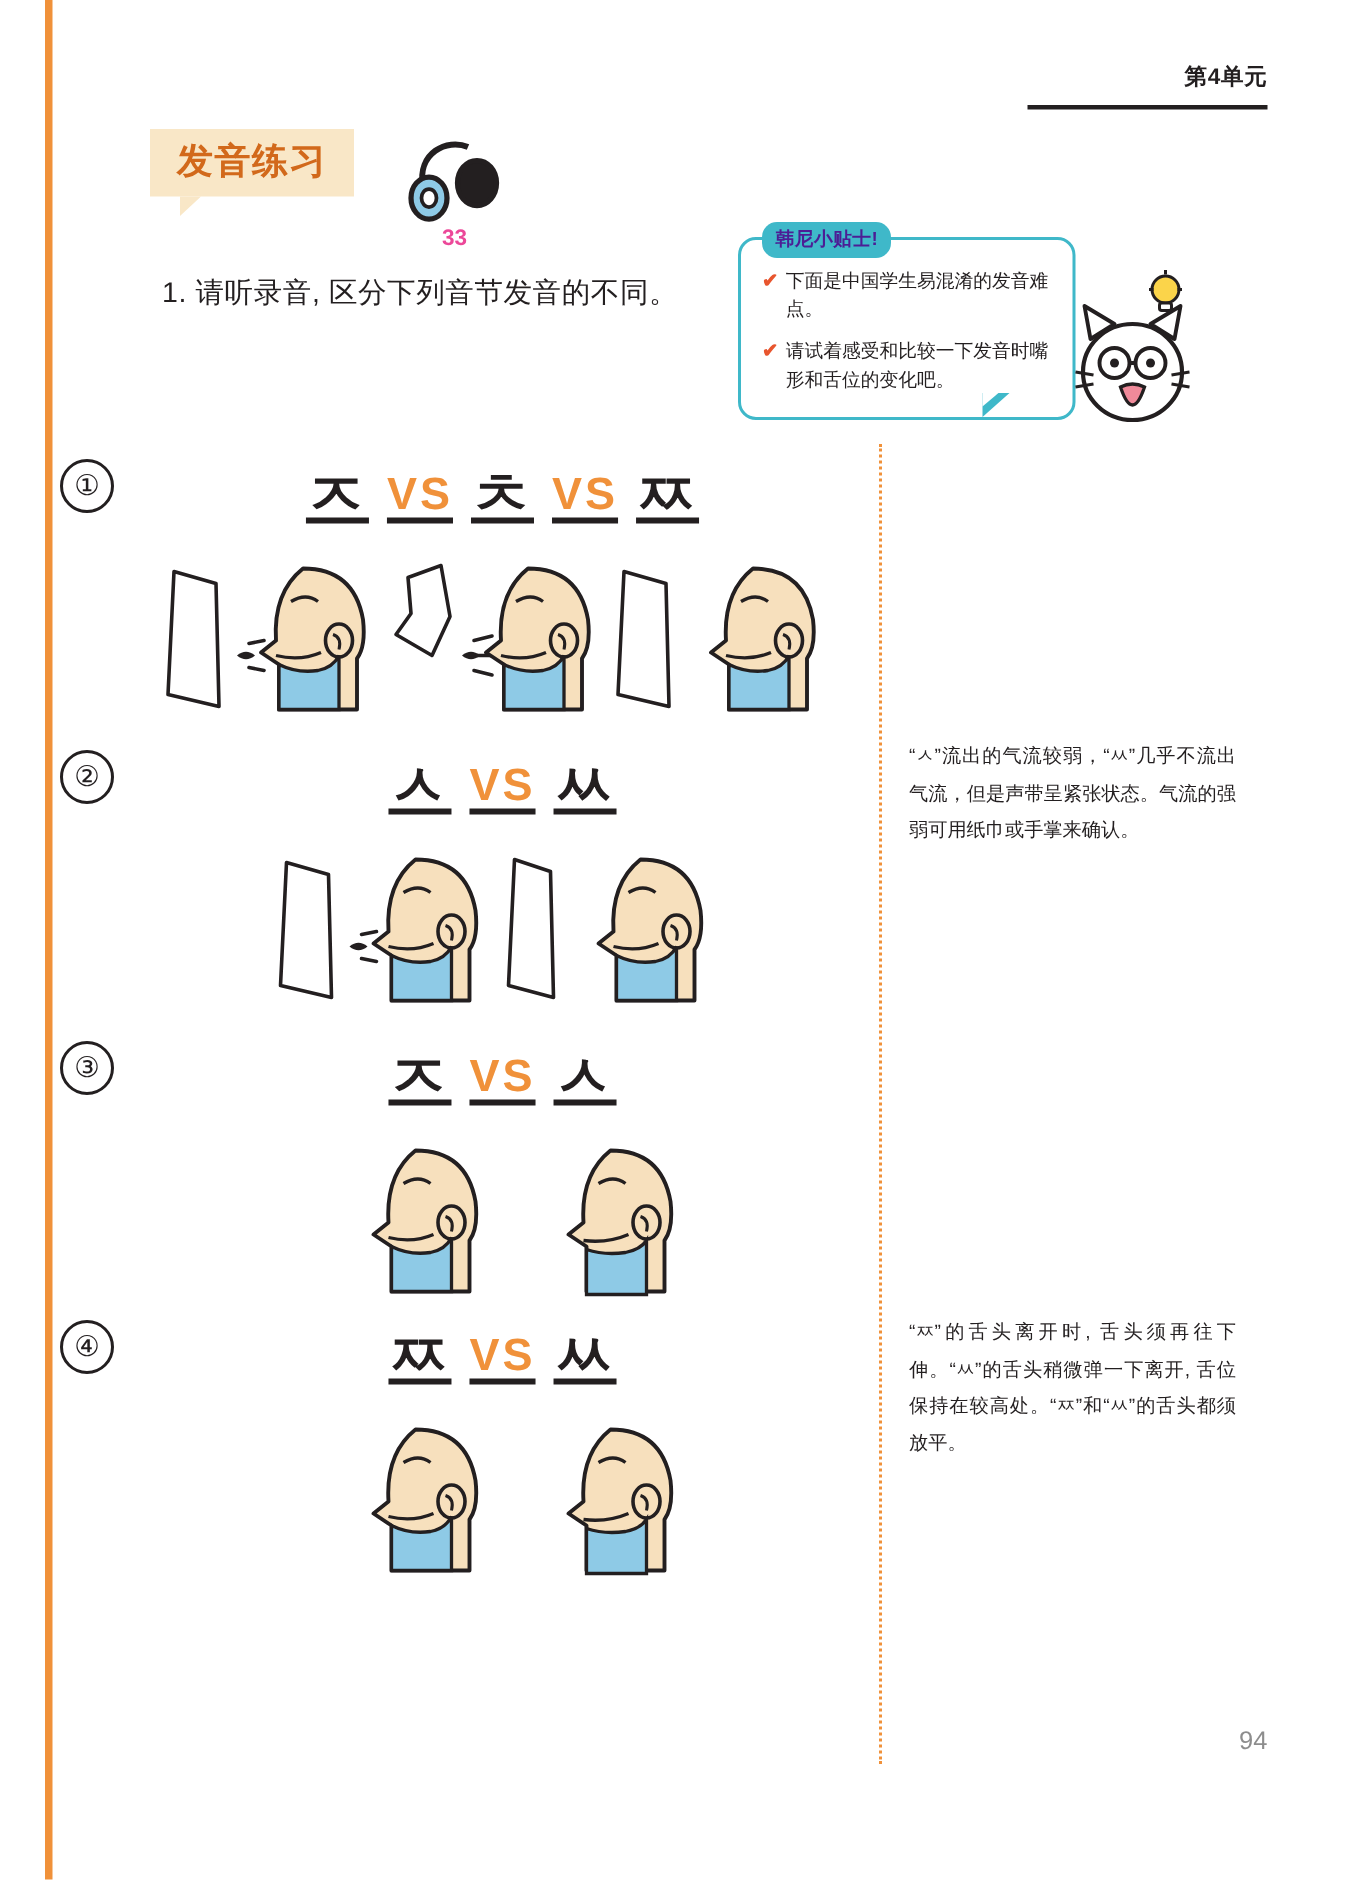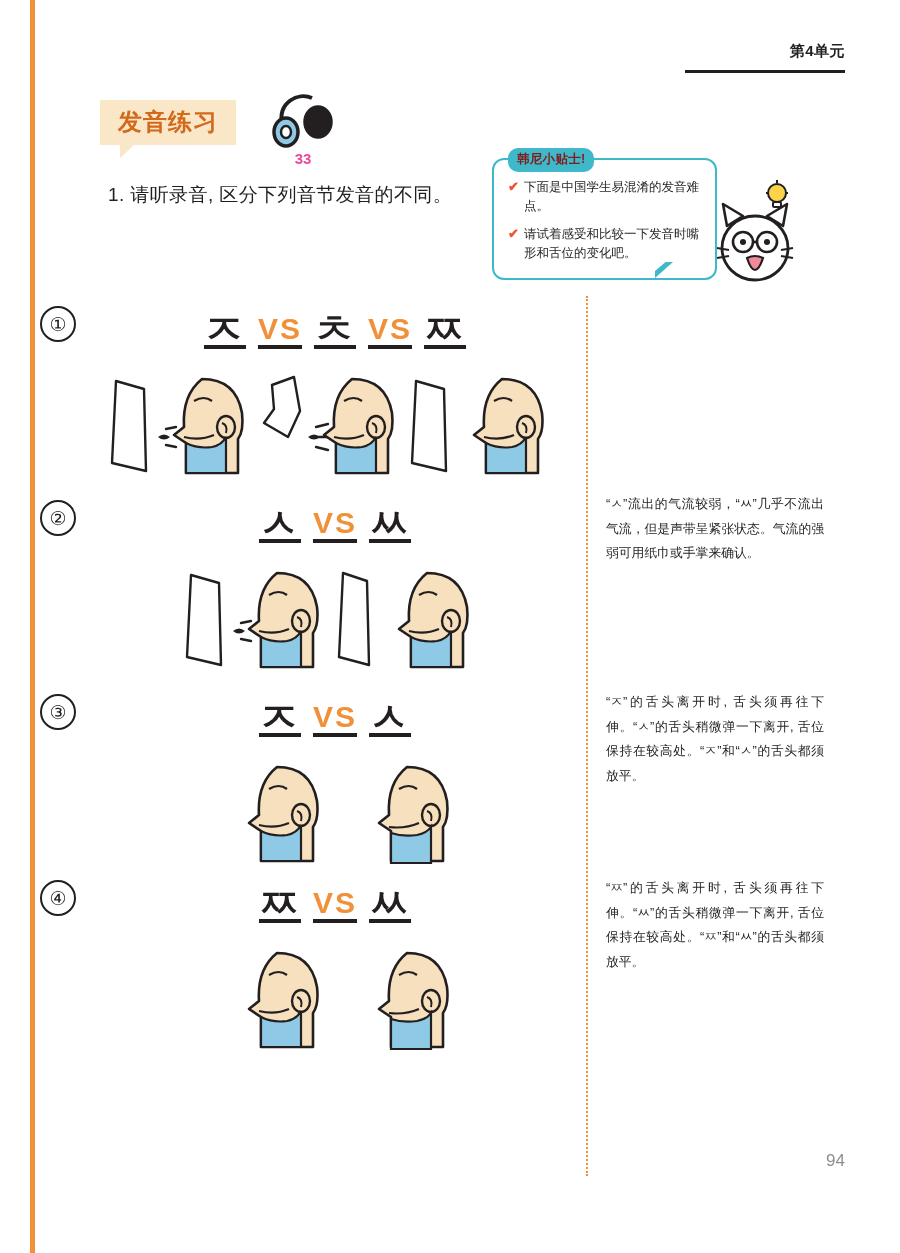--- a/index.html
+++ b/index.html
@@ -43,21 +43,21 @@
     right: 55px;
     top: 70px;
     width: 160px;
     height: 3px;
     background: #231f20;
   }
   
   .section-title-wrap {
     position: absolute;
     left: 100px;
-    top: 100px;
+    top: 86px;
   }
   .section-title {
     background: #f9e7c7;
     color: #d2691b;
     font-size: 24px;
     font-weight: bold;
     padding: 10px 18px 11px 18px;
     display: inline-block;
     line-height: 1;
     letter-spacing: 1px;
@@ -107,21 +107,21 @@
     border-radius: 12px;
     background: #ffffff;
     padding: 18px 12px 14px 14px;
     box-sizing: border-box;
   }
   .tip-label {
     position: absolute;
     left: 508px;
     top: 148px;
     background: #3fb8c9;
-    color: #7f1d1d;
+    color: #4c1d95;
     font-size: 12.5px;
     font-weight: bold;
     padding: 3px 9px 4px 9px;
     border-radius: 10px;
     letter-spacing: 0.3px;
   }
   .tip-item {
     display: flex;
     align-items: flex-start;
     margin-bottom: 8px;
@@ -397,21 +397,20 @@
       <svg width="130" height="110" viewBox="20 0 130 110">
         <path d="M92 8 q34 0 40 34 q2 18 -4 26 l0 34 l-52 0 l0 -30 l-12 -8 l10 -8 q-2 -32 18 -48 Z" fill="#f7e0bd" stroke="#231f20" stroke-width="2.6" stroke-linejoin="round"></path>
         <path d="M76 74 q12 4 26 2 q10 -2 14 -8 l0 36 l-40 0 Z" fill="#8ecae6" stroke="#231f20" stroke-width="2.2"></path>
         <path d="M74 68 q16 2 30 -4" fill="none" stroke="#231f20" stroke-width="2.2"></path>
         <ellipse cx="116" cy="56" rx="9" ry="11" fill="none" stroke="#231f20" stroke-width="2.4"></ellipse>
         <path d="M112 52 q6 2 4 10" fill="none" stroke="#231f20" stroke-width="2"></path>
         <path d="M84 30 q10 -6 18 0" fill="none" stroke="#231f20" stroke-width="2.2"></path>
       </svg>
     </div>
   </div>
-  <div class="note" style="top:690px;">“ㅈ”的舌头离开时, 舌头须再往下伸。“ㅅ”的舌头稍微弹一下离开, 舌位保持在较高处。“ㅈ”和“ㅅ”的舌头都须放平。</div>
 
   <div class="ex-num" style="top:880px;">④</div>
   <div class="ex" style="top:876px;">
     <div class="syllables">
       <span>ㅉ</span><span class="vs">VS</span><span>ㅆ</span>
     </div>
     <div class="heads">
       <svg width="130" height="110" viewBox="20 0 130 110">
         <path d="M92 8 q34 0 40 34 q2 18 -4 26 l0 34 l-52 0 l0 -30 l-12 -8 l10 -8 q-2 -32 18 -48 Z" fill="#f7e0bd" stroke="#231f20" stroke-width="2.6" stroke-linejoin="round"></path>
         <path d="M76 72 q12 6 26 4 q10 -2 14 -10 l0 36 l-40 0 Z" fill="#8ecae6" stroke="#231f20" stroke-width="2.2"></path>

